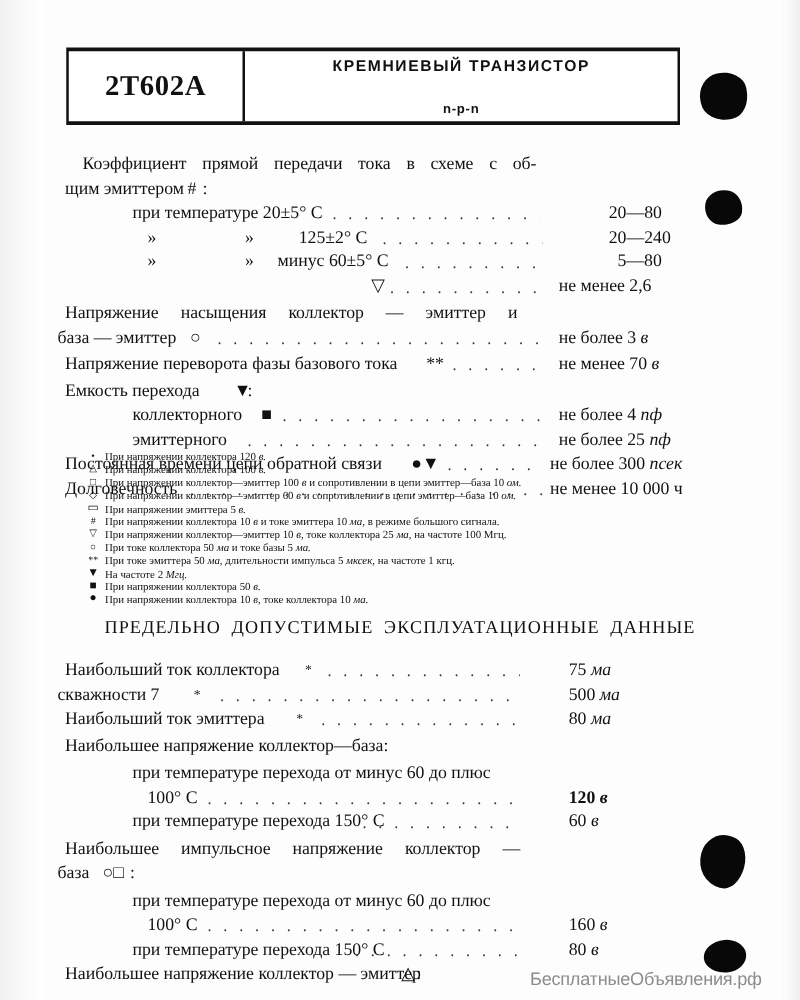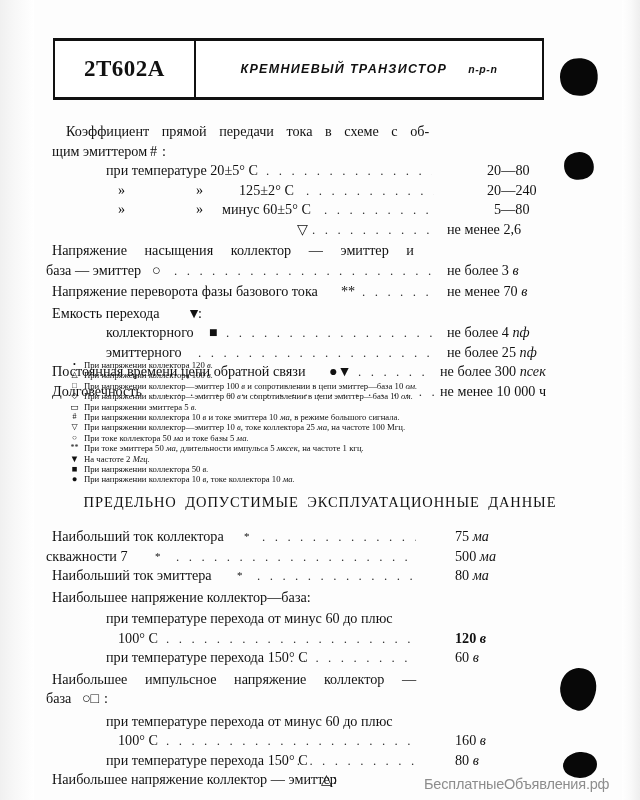--- a/index.html
+++ b/index.html
@@ -53,24 +53,24 @@
     align-items: center;
     justify-content: center;
     border-right: 2px solid #111;
     font-size: 23px;
     font-weight: bold;
     letter-spacing: 0.5px;
   }
   .header-title {
     flex: 1;
     display: flex;
+    flex-direction: column;
     align-items: center;
     justify-content: center;
     gap: 21px;
-    font-style: italic;
   }
   .header-title-main {
     font-family: "Liberation Sans", "DejaVu Sans", sans-serif;
     font-size: 12.5px;
     font-weight: bold;
     letter-spacing: 1.3px;
   }
   .header-title-sub {
     font-family: "Liberation Sans", "DejaVu Sans", sans-serif;
     font-size: 10.5px;

